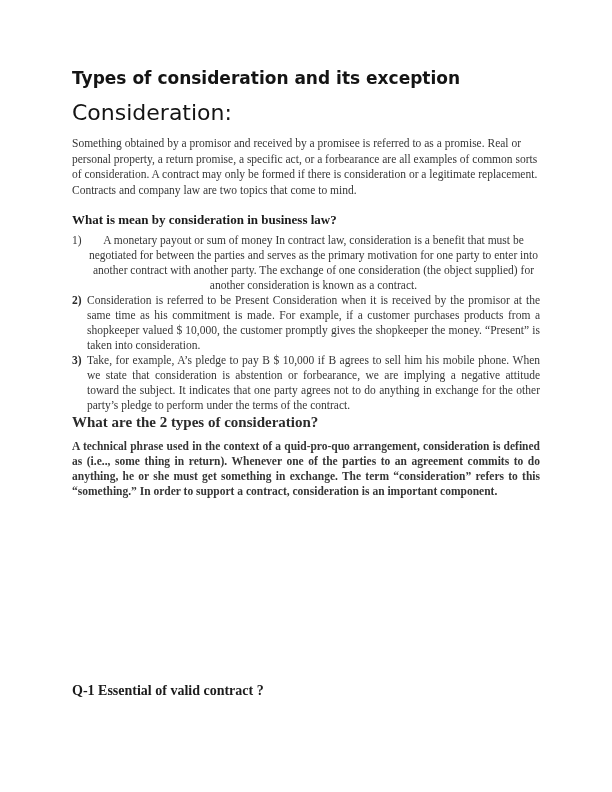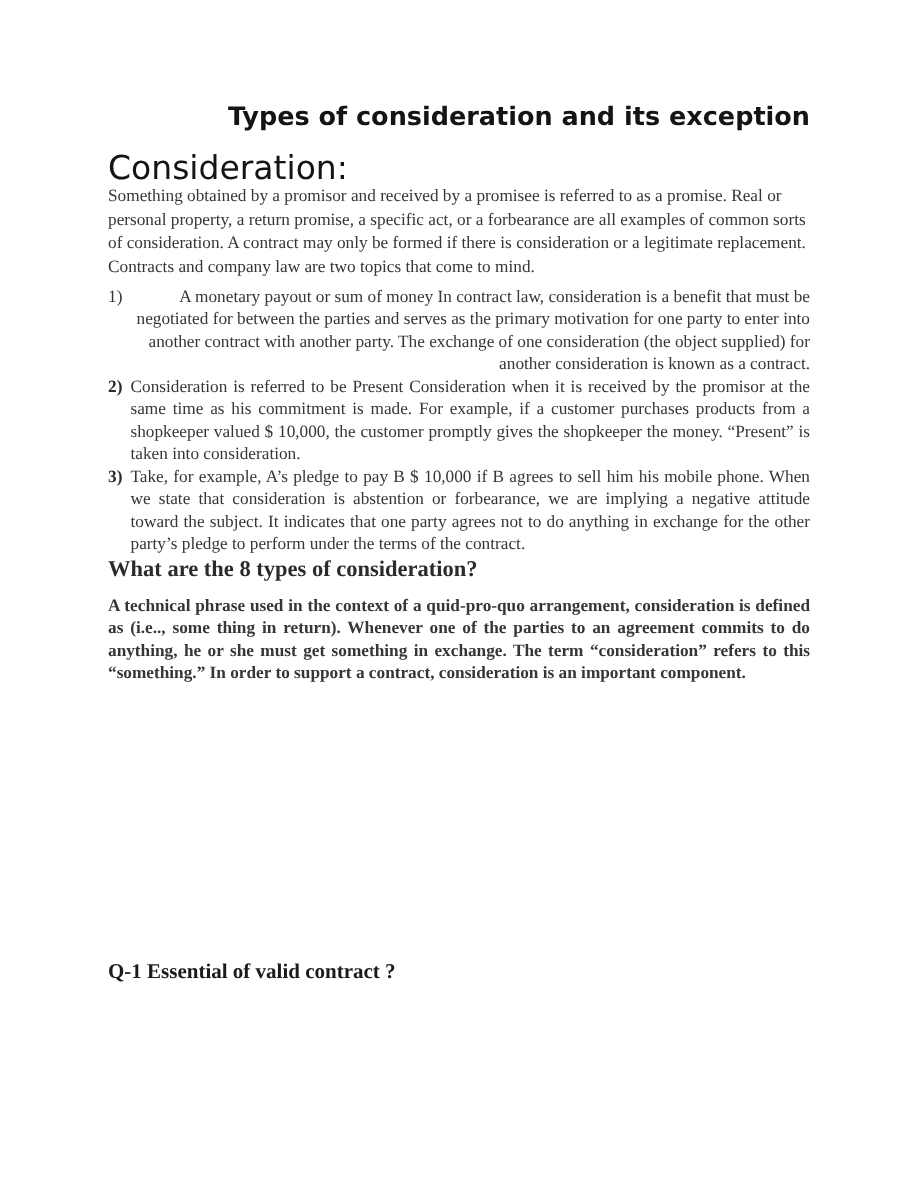--- a/index.html
+++ b/index.html
@@ -15,32 +15,33 @@
     height: 792px;
     background: #ffffff;
     padding: 0 72px;
   }
   .doc-title {
     margin-top: 68px;
     font-family: "DejaVu Sans", sans-serif;
     font-weight: bold;
     font-size: 17px;
     line-height: 21px;
-    text-align: right;
+    text-align: left;
     color: #141414;
   }
   .h-consideration {
     margin-top: 13px;
     font-family: "DejaVu Sans", sans-serif;
     font-weight: normal;
     font-size: 22px;
     line-height: 22px;
     color: #141414;
   }
   .para-1 {
+    margin-top: 12px;
     font-size: 11.5px;
     line-height: 15.5px;
     color: #363636;
     text-align: left;
   }
   .h-business {
     margin-top: 14px;
     font-weight: bold;
     font-size: 13px;
     line-height: 16px;
@@ -56,21 +57,21 @@
     display: flex;
     align-items: flex-start;
   }
   .list-item .num {
     flex: 0 0 15px;
     width: 15px;
   }
   .num-bold { font-weight: bold; color: #2a2a2a; }
   .num-regular { font-weight: normal; }
   .list-item .item-text { flex: 1 1 auto; }
-  .align-left { text-align: right; }
+  .align-left { text-align: center; }
   .align-justify { text-align: justify; }
   .h-four {
     margin-top: 0px;
     font-weight: bold;
     font-size: 15px;
     line-height: 19px;
     color: #2b2b2b;
   }
   .para-2 {
     margin-top: 7px;
@@ -92,39 +93,40 @@
 <body>
 
 <div class="page">
 
   <div class="doc-title">Types of consideration and its exception</div>
 
   <div class="h-consideration">Consideration:</div>
 
   <div class="para-1">Something obtained by a promisor and received by a promisee is referred to as a promise. Real or personal property, a return promise, a specific act, or a forbearance are all examples of common sorts of consideration. A contract may only be formed if there is consideration or a legitimate replacement. Contracts and company law are two topics that come to mind.</div>
 
+  <div class="h-business">What is mean by consideration in business law?</div>
 
   <div class="numbered-list">
 
     <div class="list-item">
       <span class="num num-regular">1)</span>
       <span class="item-text align-left">A monetary payout or sum of money In contract law, consideration is a benefit that must be negotiated for between the parties and serves as the primary motivation for one party to enter into another contract with another party. The exchange of one consideration (the object supplied) for another consideration is known as a contract.</span>
     </div>
 
     <div class="list-item">
       <span class="num num-bold">2)</span>
       <span class="item-text align-justify">Consideration is referred to be Present Consideration when it is received by the promisor at the same time as his commitment is made. For example, if a customer purchases products from a shopkeeper valued $ 10,000, the customer promptly gives the shopkeeper the money. “Present” is taken into consideration.</span>
     </div>
 
     <div class="list-item">
       <span class="num num-bold">3)</span>
       <span class="item-text align-justify">Take, for example, A’s pledge to pay B $ 10,000 if B agrees to sell him his mobile phone. When we state that consideration is abstention or forbearance, we are implying a negative attitude toward the subject. It indicates that one party agrees not to do anything in exchange for the other party’s pledge to perform under the terms of the contract.</span>
     </div>
 
   </div>
 
-  <div class="h-four">What are the 8 types of consideration?</div>
+  <div class="h-four">What are the 2 types of consideration?</div>
 
   <div class="para-2">A technical phrase used in the context of a quid-pro-quo arrangement, consideration is defined as (i.e.., some thing in return). Whenever one of the parties to an agreement commits to do anything, he or she must get something in exchange. The term “consideration” refers to this “something.” In order to support a contract, consideration is an important component.</div>
 
   <div class="h-question">Q-1 Essential of valid contract ?</div>
 
 </div>
 
 </body></html>

